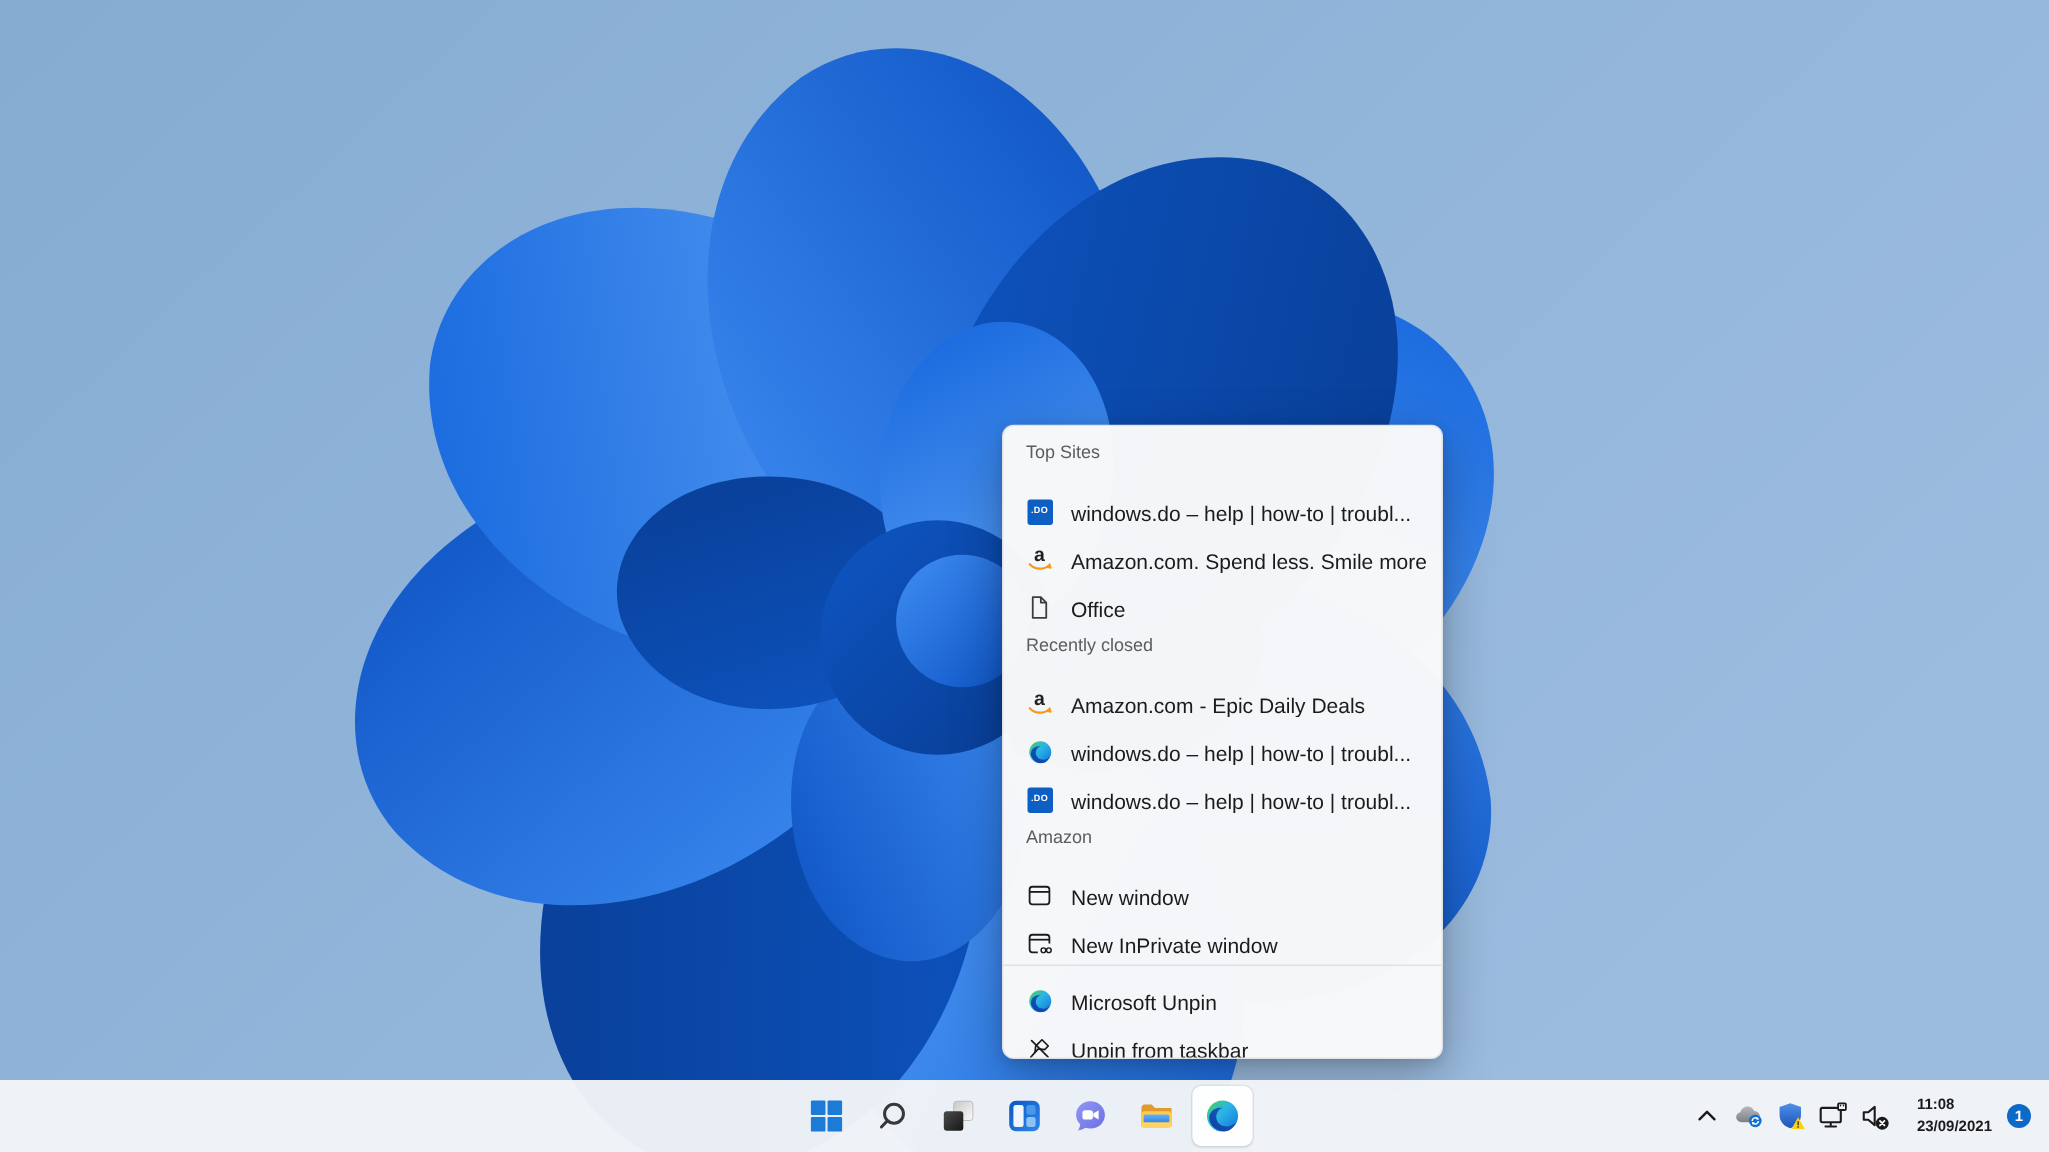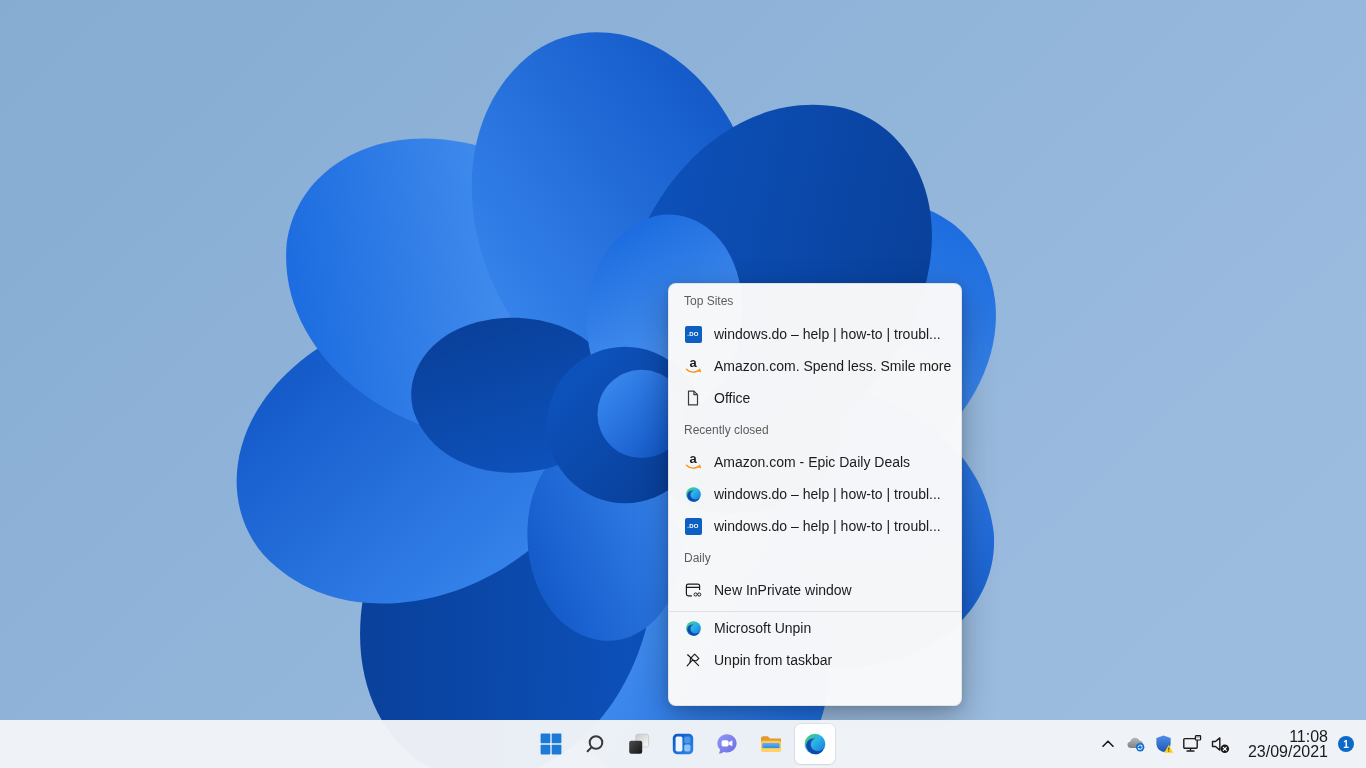--- a/index.html
+++ b/index.html
@@ -15,21 +15,21 @@
     position:absolute; left:668px; top:283px; width:294px; height:423px;
     background:rgba(249,249,249,0.98);
     border:1px solid rgba(0,0,0,0.08);
     border-radius:8px;
     box-shadow:0 12px 34px rgba(0,0,0,0.28), 0 2px 8px rgba(0,0,0,0.12);
     overflow:hidden;
   }
   .jl-header { height:32px; display:flex; align-items:center; padding:0 15px;
     font-size:12px; color:#5d5d5d; }
   .jl-header.first { height:34px; padding-top:0; }
-  .jl-row { height:32px; display:flex; align-items:center; padding:0 10px 0 15px;
+  .jl-row { height:32px; display:flex; align-items:flex-end; padding:0 10px 0 15px;
     cursor:default; }
   .jl-ic { width:18px; height:18px; flex:0 0 18px; margin-right:12px;
     display:flex; align-items:center; justify-content:center; }
   .jl-label { font-size:14px; color:#1b1b1b; white-space:nowrap; overflow:hidden; }
   .jl-sep { height:1px; background:#e1e1e1; margin-top:5px; }
 
   
   .fav-do { width:17px; height:17px; background:#0d5fc3; color:#fff;
     font-size:6px; font-weight:bold; display:flex; align-items:center;
     justify-content:center; border-radius:2px; letter-spacing:.2px; }
@@ -49,22 +49,22 @@
   .tb-btn.active { background:rgba(255,255,255,0.9);
     box-shadow:0 0 0 1px rgba(0,0,0,0.05), 0 1px 2px rgba(0,0,0,0.08); }
   .tb-icon { width:24px; height:24px; }
 
   .tray { position:absolute; right:0; top:0; height:48px; display:flex;
     align-items:center; padding-right:12px; }
   .tray-btn { height:40px; display:flex; align-items:center; justify-content:center;
     border-radius:4px; cursor:pointer; padding:0 4px; }
   .tray-icn { width:20px; height:20px; }
   .tray-group { display:flex; align-items:center; gap:8px; padding:0 4px; }
-  .clock { margin-left:8px; text-align:right; font-size:16px; color:#1b1b1b;
-    line-height:15px; cursor:pointer; padding:4px 6px; border-radius:4px; }
+  .clock { margin-left:8px; font-size:10px; color:#1b1b1b;
+    line-height:15px; cursor:pointer; padding:4px 6px; border-radius:4px;font-weight:bold; }
   .notif-badge { margin-left:4px; width:16px; height:16px; border-radius:50%;
     background:#0b69c8; color:#fff; font-size:10px; font-weight:bold;
     display:flex; align-items:center; justify-content:center; cursor:pointer; }
 </style>
 </head>
 <body>
 
 <div class="stage">
 
   <svg width="0" height="0" style="position:absolute">
@@ -229,22 +229,31 @@
       <span class="jl-label">windows.do – help | how-to | troubl...</span>
     </div>
 
     <div class="jl-row">
       <span class="jl-ic">
         <span class="fav-do">.DO</span>
         </span>
       <span class="jl-label">windows.do – help | how-to | troubl...</span>
     </div>
 
-    <div class="jl-header">Daily</div>
-
+    <div class="jl-header">Amazon</div>
+
+    <div class="jl-row">
+      <span class="jl-ic">
+        <svg class="mini-svg" viewBox="0 0 24 24">
+            <rect x="3.2" y="4.2" width="17.6" height="15.6" rx="2.5" fill="none" stroke="#1b1b1b" stroke-width="1.6"></rect>
+            <line x1="3.2" y1="8.8" x2="20.8" y2="8.8" stroke="#1b1b1b" stroke-width="1.6"></line>
+          </svg>
+        </span>
+      <span class="jl-label">New window</span>
+    </div>
 
     <div class="jl-row">
       <span class="jl-ic">
         <svg class="mini-svg" viewBox="0 0 24 24">
             <path d="M20.8 12 V6.7 C20.8 5.3 19.7 4.2 18.3 4.2 H5.7 C4.3 4.2 3.2 5.3 3.2 6.7 V17.3 C3.2 18.7 4.3 19.8 5.7 19.8 H10.5" fill="none" stroke="#1b1b1b" stroke-width="1.6"></path>
             <line x1="3.2" y1="8.6" x2="20.8" y2="8.6" stroke="#1b1b1b" stroke-width="1.6"></line>
             <circle cx="15.5" cy="18" r="2.1" fill="none" stroke="#1b1b1b" stroke-width="1.3"></circle>
             <circle cx="20.3" cy="18" r="2.1" fill="none" stroke="#1b1b1b" stroke-width="1.3"></circle>
             <line x1="17.6" y1="17.6" x2="18.2" y2="17.6" stroke="#1b1b1b" stroke-width="1.3"></line>
           </svg>

